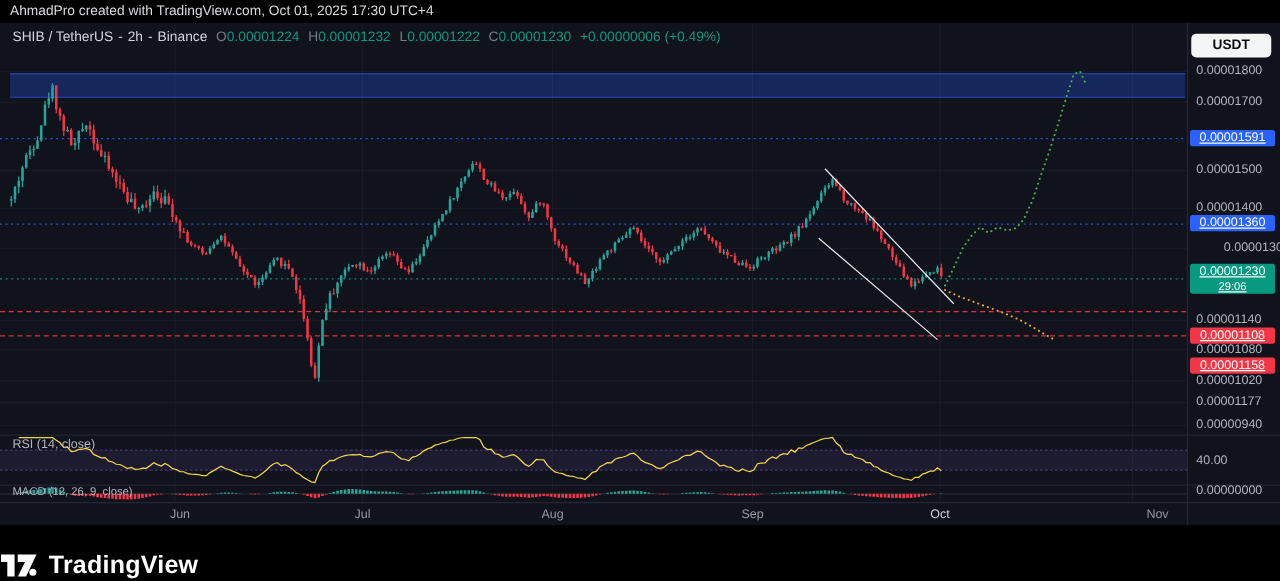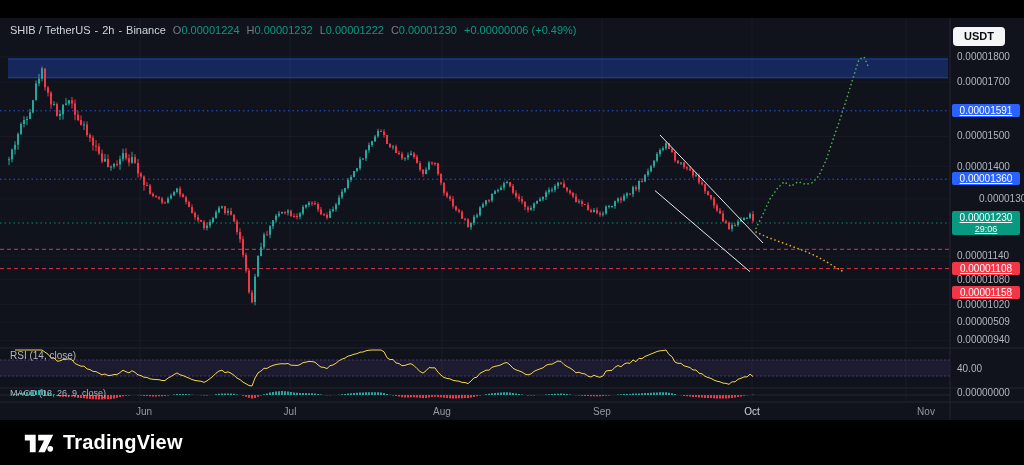--- a/index.html
+++ b/index.html
@@ -12,48 +12,51 @@
 
   .chart-bg { position:absolute; top:18px; left:0; right:0; bottom:45px; background:#10131c; z-index:0; }
   svg.chart { position:absolute; top:0; left:0; z-index:1; }
 
   .legend { position:absolute; top:24px; left:10px; z-index:3; font-size:11px; color:#d1d4dc; white-space:nowrap; }
   .legend .sep { margin:0 4px; color:#d1d4dc; }
   .legend .dim { color:#787b86; margin-left:7px; }
   .legend .val { color:#089981; }
   .legend .chg { margin-left:7px; }
 
-  .usdt-button { position:absolute; top:27px; left:953px; width:52px; height:19px; background:#f4f5f7;
+  .usdt-button { position:absolute; top:27px; left:953px; width:64px; height:19px; background:#f4f5f7;
                  color:#0b0d12; font-size:11px; font-weight:bold; text-align:center; line-height:19px;
                  border-radius:4px; z-index:3; cursor:pointer; }
 
   .price-axis { position:absolute; top:0; bottom:45px; left:950px; width:74px; z-index:2; font-size:10px; }
   .axis-label { position:absolute; left:7px; color:#b2b5be; height:12px; line-height:12px; white-space:nowrap; }
   .axis-tag { position:absolute; left:2px; right:4px; color:#fff; text-align:center; border-radius:2px;
               font-size:10px; line-height:13px;text-decoration:underline; }
   .axis-tag .countdown { font-size:9px; line-height:11px; opacity:.95; }
 
   .time-axis { position:absolute; top:402px; left:0; right:74px; height:18px; z-index:2; }
   .time-label { position:absolute; top:4px; transform:translateX(-50%); color:#9598a1; font-size:10px; }
   .time-label.em { color:#d1d4dc; }
 
   .ind-label { position:absolute; left:10px; z-index:3; color:#b2b5be; white-space:nowrap; }
   .rsi-label { top:350px; font-size:10px; }
   .macd-label { top:388px; font-size:9px; }
 
   .bottom-bar { position:absolute; left:0; right:0; bottom:0; height:45px; background:#000; z-index:5;
-                display:flex; align-items:center; padding-left:24px; }
+                display:flex; align-items:flex-end; padding-left:0; }
   .tv-logo { display:flex; align-items:center; gap:9px; cursor:pointer; text-decoration:none; }
   .tv-text { color:#fff; font-size:20px; font-weight:bold; letter-spacing:.2px; }
 </style>
 </head>
 <body>
 
 <div class="screen">
 
+  <div class="top-bar">
+    <span>AhmadPro created with TradingView.com, Oct 01, 2025 17:30 UTC+4</span>
+  </div>
 
   <div class="chart-bg"></div>
 
   <svg id="chart-svg" class="chart" width="1024" height="420">
       <line x1="140" y1="18" x2="140" y2="402" stroke="rgba(150,155,170,0.07)"></line>
       <line x1="290" y1="18" x2="290" y2="402" stroke="rgba(150,155,170,0.07)"></line>
       <line x1="442" y1="18" x2="442" y2="402" stroke="rgba(150,155,170,0.07)"></line>
       <line x1="602" y1="18" x2="602" y2="402" stroke="rgba(150,155,170,0.07)"></line>
       <line x1="752" y1="18" x2="752" y2="402" stroke="rgba(150,155,170,0.07)"></line>
       <line x1="906" y1="18" x2="906" y2="402" stroke="rgba(150,155,170,0.07)"></line>
@@ -107,21 +110,21 @@
 
   <div class="price-axis">
       <div class="axis-label" style="top: 51px;">0.00001800</div>
       <div class="axis-label" style="top: 76px;">0.00001700</div>
       <div class="axis-label" style="top: 130px;">0.00001500</div>
       <div class="axis-label" style="top: 161px;">0.00001400</div>
       <div class="axis-label" style="top: 193px; margin-left: 22px;">0.00001300</div>
       <div class="axis-label" style="top: 250px;">0.00001140</div>
       <div class="axis-label" style="top: 274px;">0.00001080</div>
       <div class="axis-label" style="top: 299px;">0.00001020</div>
-      <div class="axis-label" style="top: 316px;">0.00000509</div>
+      <div class="axis-label" style="top: 316px;">0.00001177</div>
       <div class="axis-label" style="top: 334px;">0.00000940</div>
       <div class="axis-label" style="top: 363px;">40.00</div>
       <div class="axis-label" style="top: 387px;">0.00000000</div>
       <div class="axis-tag" style="background: rgb(41, 98, 255); top: 104px;">
         <div>0.00001591</div>
       </div>
       <div class="axis-tag" style="background: rgb(41, 98, 255); top: 172px;">
         <div>0.00001360</div>
       </div>
       <div class="axis-tag" style="background: rgb(8, 153, 129); top: 211px;">

